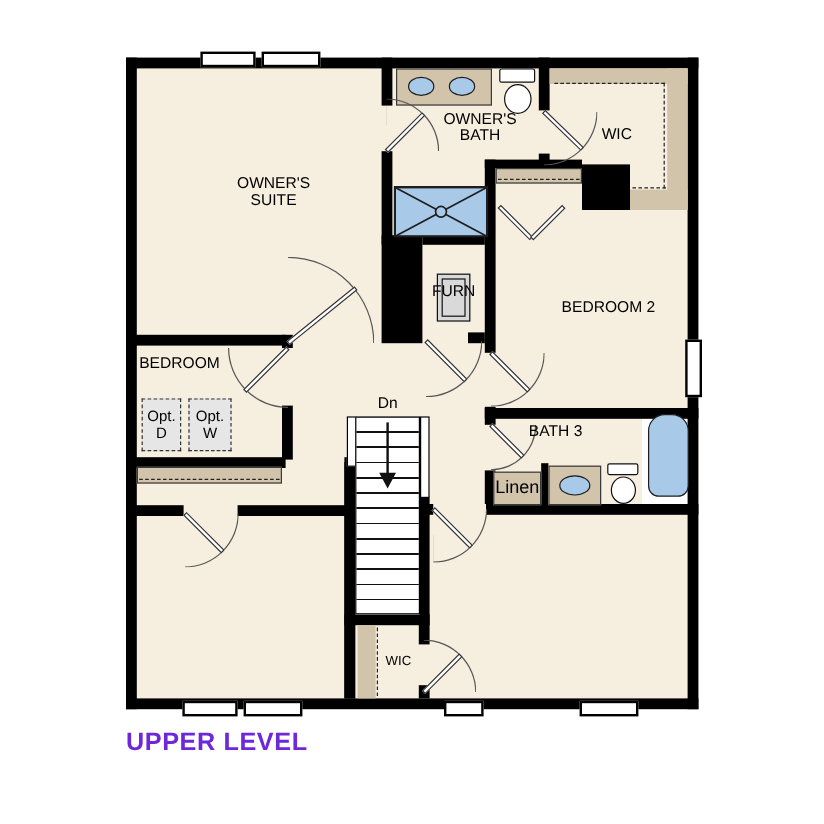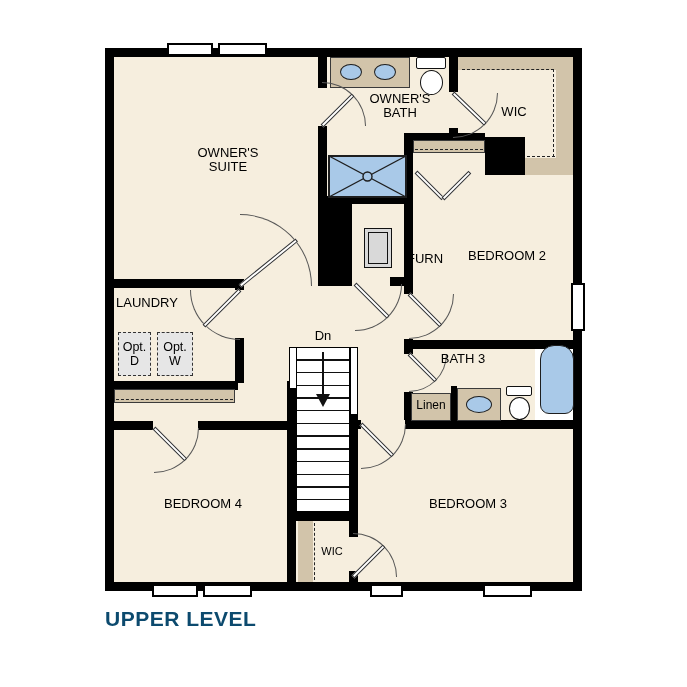--- a/index.html
+++ b/index.html
@@ -20,21 +20,21 @@
   .small-lbl{font-size:13px;}
   .tiny-lbl{font-size:11px;}
   .opt-box{background:#e6e6e6;border:1.6px dashed #333;display:flex;align-items:center;justify-content:center;
            font-size:12.5px;text-align:center;white-space:pre-line;line-height:1.15;}
   .rail{background:#fff;border:1.5px solid #000;}
   .stairs{background:#fff;border:1.6px solid #000;
     background-image:repeating-linear-gradient(to bottom,transparent 0px,transparent 11.3px,#111 11.3px,#111 12.7px);}
   .toilet-tank{background:#fff;border:1.5px solid #111;border-radius:2px;}
   .toilet-bowl{background:#fff;border:1.5px solid #111;border-radius:50%;}
   .sink{border-radius:50%;}
-  .title{font-weight:bold;font-size:21px;letter-spacing:.5px;color:#0c4a6e;}
+  .title{font-weight:bold;font-size:21px;letter-spacing:.5px;color:#6d28d9;}
   .furn-outer{background:#d9d9d9;border:1.3px solid #111;}
   .furn-inner{position:absolute;left:3px;top:3px;right:3px;bottom:3px;border:1.2px solid #111;}
 </style>
 </head>
 <body>
 
 <div id="canvas">
 
   <div class="abs floor" style="left:105px;top:48px;width:477px;height:543px;"></div>
   <div class="abs" style="left:535px;top:349px;width:38px;height:71px;background:#fff;"></div>
@@ -160,24 +160,22 @@
 
   <div class="abs door-arc" style="left:154px;top:428px;width:45px;height:45px;border-right:1.4px solid #555;border-bottom:1.4px solid #555;border-bottom-right-radius:100%;"></div>
   <div class="abs door-leaf" style="left:154px;top:426px;width:45px;transform:rotate(45deg);"></div>
 
   <div class="abs lbl room-lbl" style="left:148px;top:146px;width:160px;">OWNER'S
 SUITE</div>
   <div class="abs lbl room-lbl" style="left:340px;top:92px;width:120px;">OWNER'S
 BATH</div>
   <div class="abs lbl small-lbl" style="left:487px;top:105px;width:54px;">WIC</div>
   <div class="abs lbl room-lbl" style="left:432px;top:249px;width:150px;">BEDROOM 2</div>
-  <div class="abs lbl small-lbl" style="left:355px;top:252px;width:46px;background:transparent;margin-left:47px;">FURN</div>
-  <div class="abs lbl room-lbl" style="left:116px;top:296px;width:94px;text-align:left;">LAUNDRY</div>
+  <div class="abs lbl small-lbl" style="left:355px;top:236px;width:46px;background:transparent;">FURN</div>
+  <div class="abs lbl room-lbl" style="left:116px;top:296px;width:94px;text-align:left;">BEDROOM</div>
   <div class="abs lbl room-lbl" style="left:418px;top:352px;width:90px;">BATH 3</div>
-  <div class="abs lbl" style="left:411px;top:399px;width:40px;font-size:12px;">Linen</div>
-  <div class="abs lbl room-lbl" style="left:128px;top:497px;width:150px;">BEDROOM 4</div>
-  <div class="abs lbl room-lbl" style="left:393px;top:497px;width:150px;">BEDROOM 3</div>
+  <div class="abs lbl" style="left:411px;top:399px;width:40px;font-size:15px;">Linen</div>
   <div class="abs lbl tiny-lbl" style="left:316px;top:546px;width:32px;">WIC</div>
   <div class="abs lbl small-lbl" style="left:296px;top:329px;width:54px;">Dn</div>
 
   <div class="abs title" style="left:105px;top:607px;width:260px;">UPPER LEVEL</div>
 
 </div>
 
 </body></html>

